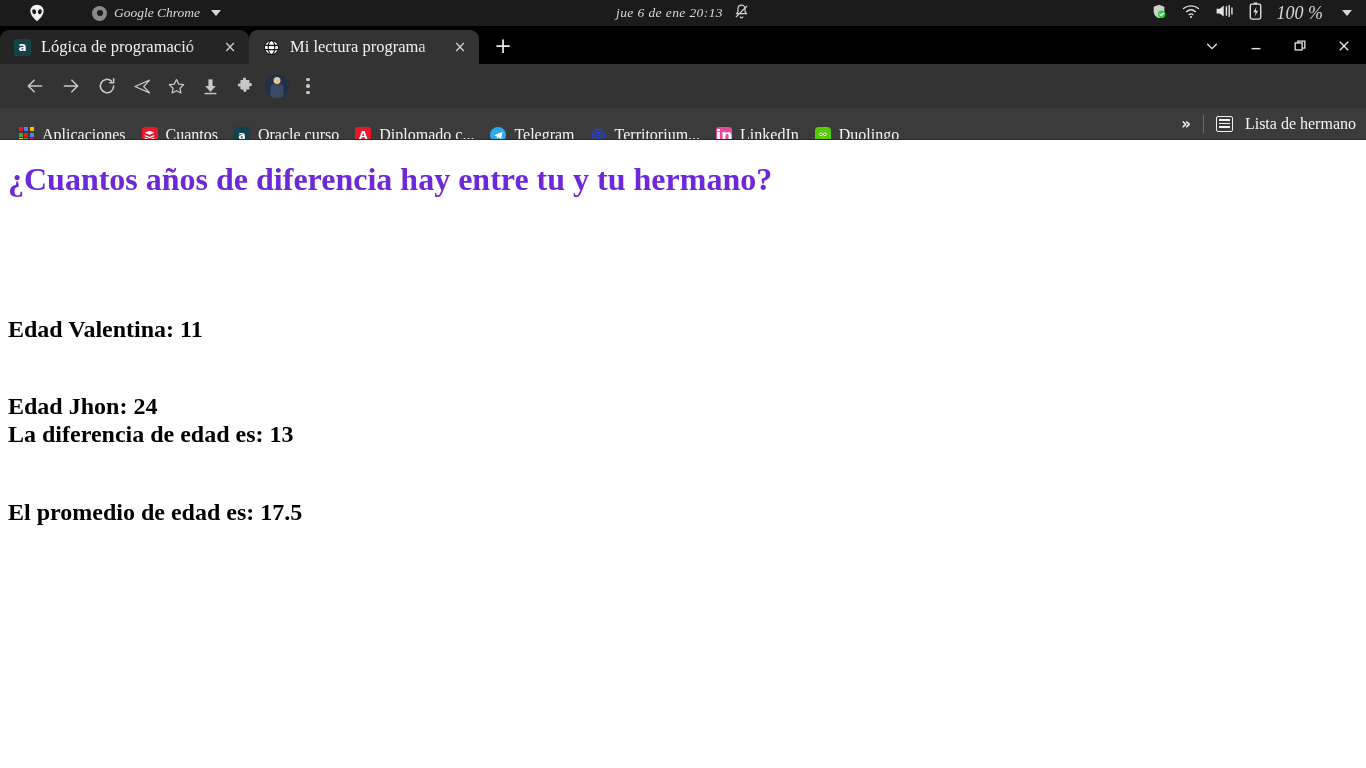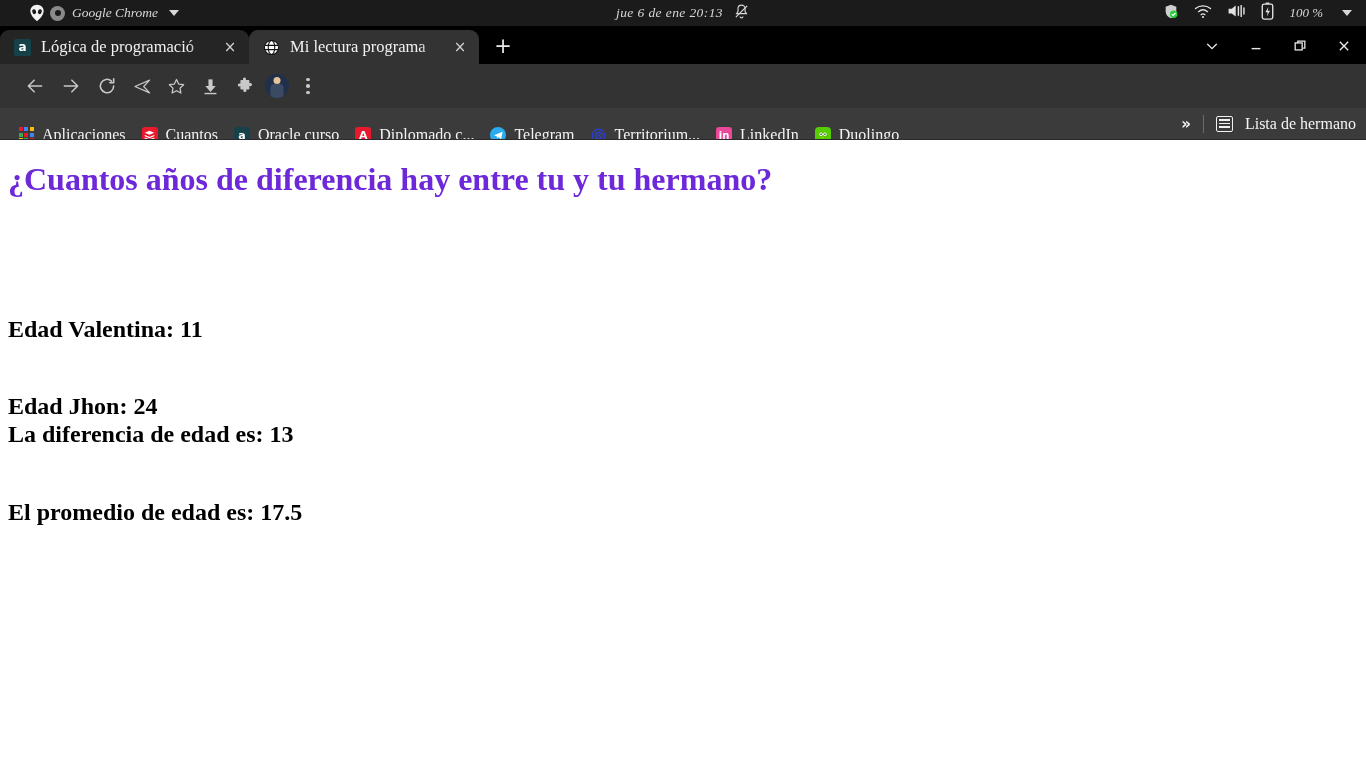--- a/index.html
+++ b/index.html
@@ -21,20 +21,21 @@
     font-style: italic;
     position: relative;
   }
   .alien {
     width: 26px; height: 22px;
     margin-left: 24px;
     display: flex; align-items: center; justify-content: center;
   }
   .sys-app {
     display: flex; align-items: center; gap: 7px;
+    margin-left: 42px;
   }
   .chrome-dot {
     width: 15px; height: 15px; border-radius: 50%;
     background: #8a8a8a;
     display: flex; align-items: center; justify-content: center;
   }
   .chrome-dot .inner {
     width: 6px; height: 6px; border-radius: 50%;
     background: #1b1b1b;
   }
@@ -48,21 +49,21 @@
   .sys-clock {
     position: absolute; left: 50%; transform: translateX(-50%);
     display: flex; align-items: center; gap: 10px;
     white-space: nowrap;
   }
   .sys-clock .date { letter-spacing: .4px; }
   .sys-right {
     position: absolute; right: 14px;
     display: flex; align-items: center; gap: 15px;
   }
-  .sys-right .pct { font-size: 13px; }
+  .sys-right .pct { font-size: 18px; }
 
   
   .tabstrip {
     height: 38px; width: 100%;
     background: #000000;
     display: flex; align-items: flex-end;
     position: relative;
   }
   .tab {
     height: 34px;
@@ -231,21 +232,21 @@
     grid-template-rows: repeat(3, 4px);
     gap: 1.5px;
     background: none;
   }
   .ico-apps span { width: 4px; height: 4px; display: block; }
   .ico-agenda   { background: #e8192c; }
   .ico-oracle   { background: #15414b; }
   .ico-alura    { background: #e8192c; }
   .ico-telegram { background: #2aabee; border-radius: 50%; }
   .ico-territorium { background: transparent; }
-  .ico-linkedin { background: #ec4899; font-size: 10px; }
+  .ico-linkedin { background: #ec4899; font-size: 16px; }
   .ico-duolingo { background: #58cc02; border-radius: 4px; }
   .bm-right {
     position: absolute; right: 10px;
     display: flex; align-items: center; gap: 12px;
     color: #f3f3f3; font-size: 16px;
   }
   .bm-right .sep {
     width: 1px; height: 18px; background: #6a6a6a; display: block;
   }
   .chev-more { font-weight: bold; font-size: 15px; font-family: "DejaVu Sans", sans-serif; }

